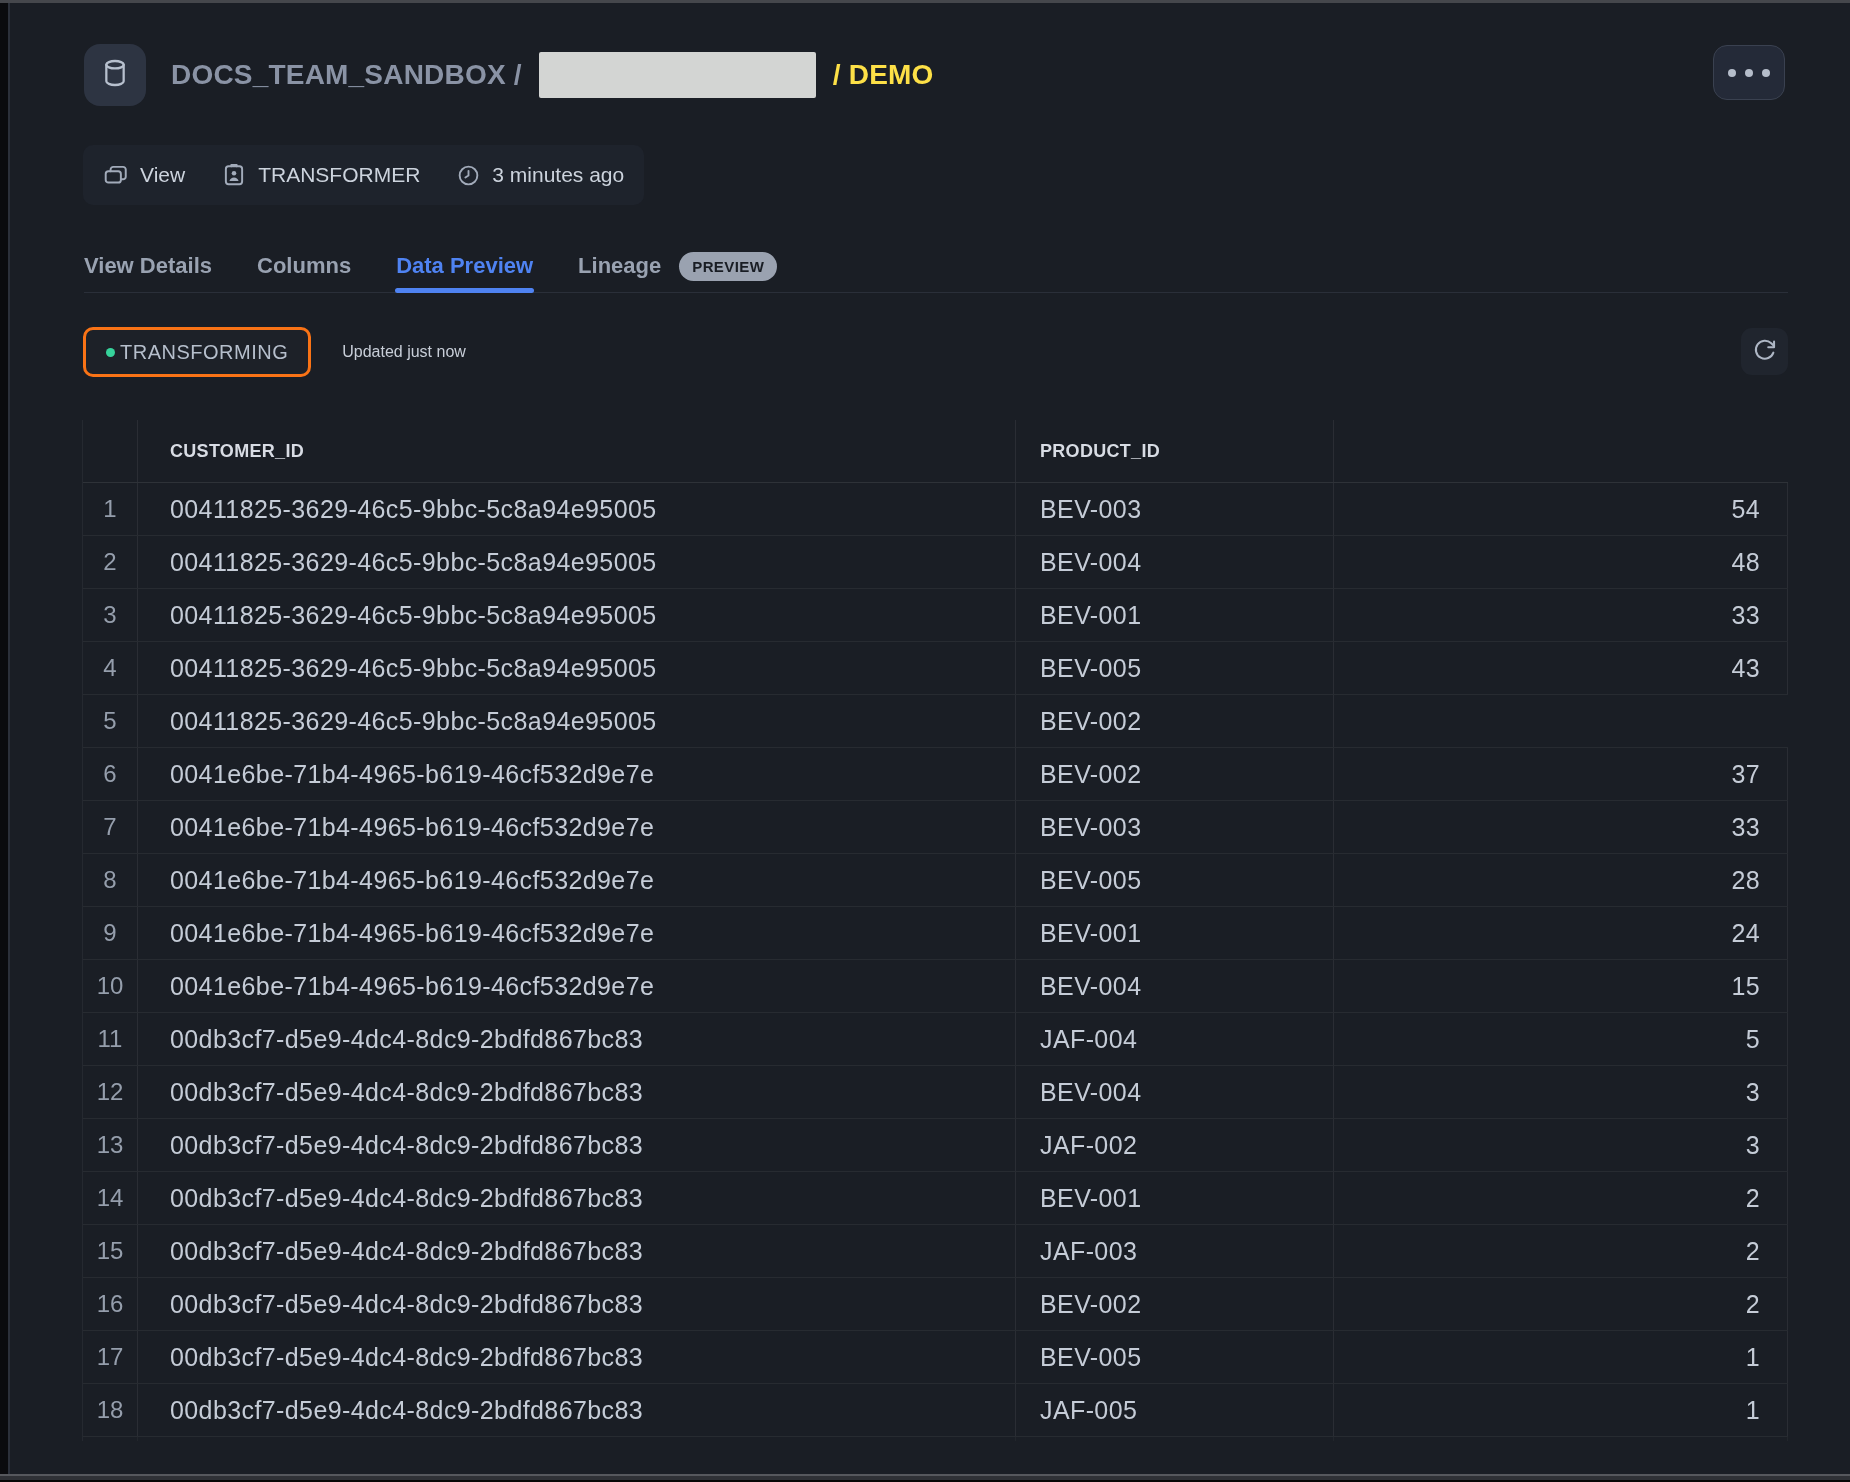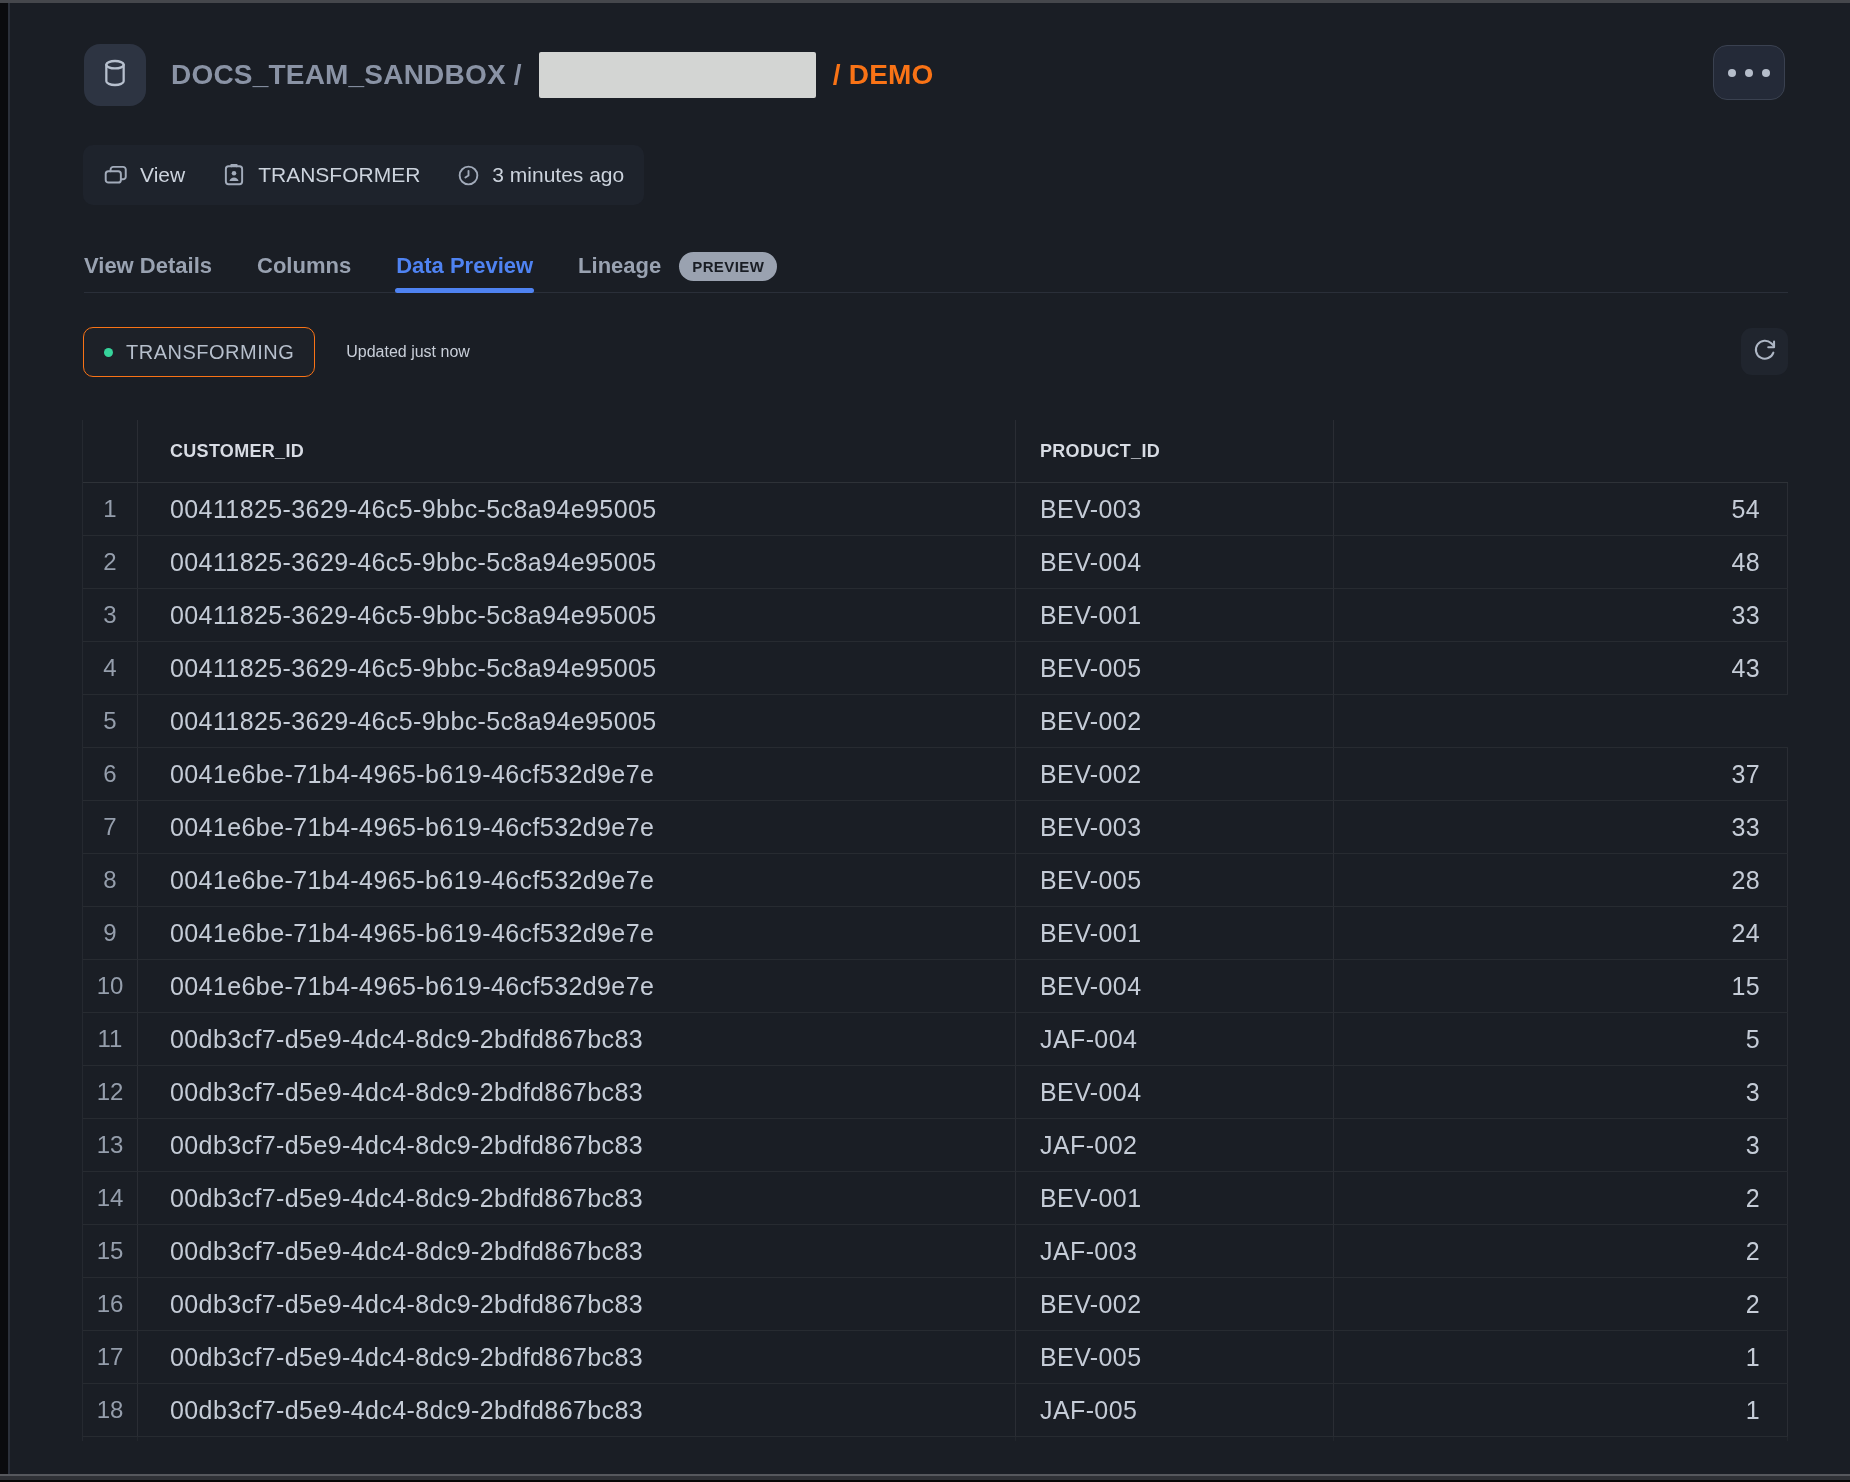--- a/index.html
+++ b/index.html
@@ -12,37 +12,37 @@
   .edge-top{position:absolute;left:0;top:0;width:100%;height:3px;background:#45474c;z-index:9;}
   .edge-left{position:absolute;left:0;top:0;width:10px;height:100%;background:#0a0b0e;border-right:2px solid #2b303a;z-index:8;box-sizing:border-box;}
   .edge-bottom{position:absolute;left:0;bottom:0;width:100%;height:8px;z-index:9;
     background:linear-gradient(to bottom,#56585d 0 2px,#2f3136 2px 6px,#060606 6px 8px);}
   
   .title-row{position:absolute;left:84px;top:44px;right:62px;height:62px;display:flex;align-items:center;}
   .db-btn{width:62px;height:62px;background:#2d3442;border-radius:16px;display:flex;align-items:center;justify-content:center;flex:none;color:#b7c0ce;}
   .title{display:flex;align-items:center;gap:17px;margin:0 0 0 25px;font-size:28px;font-weight:700;letter-spacing:.2px;white-space:nowrap;}
   .t-dim{color:#8a93a5;}
   .redacted{display:inline-block;width:277px;height:46px;background:var(--redact,#d3d5d3);border-radius:2px;}
-  .t-bright{color:#f97316;}
+  .t-bright{color:#fde047;}
   .more-btn{position:absolute;right:3px;top:1px;width:72px;height:55px;background:#242a38;border:1px solid #3a4150;border-radius:14px;display:flex;align-items:center;justify-content:center;cursor:pointer;}
   .dots{display:flex;gap:9px;}
   .dots i{width:8px;height:8px;border-radius:50%;background:#b5bdca;display:inline-block;}
   
   .meta-bar{position:absolute;left:83px;top:145px;height:60px;background:#1e232c;border-radius:10px;display:inline-flex;align-items:center;padding:0 20px;gap:36px;}
   .meta-item{display:flex;align-items:center;gap:11px;color:#ccd3dd;font-size:21px;white-space:nowrap;}
   .micon{display:flex;align-items:center;color:#a2abba;}
   
   .tabs{position:absolute;left:84px;top:240px;right:62px;height:52px;display:flex;align-items:flex-start;gap:45px;border-bottom:1px solid #2a2f39;}
   .tab{position:relative;height:100%;display:flex;align-items:center;gap:18px;font-size:22px;font-weight:600;color:#99a2b1;cursor:pointer;white-space:nowrap;}
   .tab.active{color:var(--accent,#4f83f2);}
   .tab.active::after{content:"";position:absolute;left:-1px;right:-1px;bottom:-1px;height:5px;border-radius:3px;background:var(--accent,#4f83f2);}
   .pill{background:var(--pillbg,#9aa2b0);color:#191d24;font-size:15px;font-weight:700;padding:6px 13px;border-radius:999px;letter-spacing:.4px;}
   
   .status-row{position:absolute;left:83px;top:327px;right:62px;height:50px;display:flex;align-items:center;}
-  .status-badge{display:inline-flex;align-items:center;gap:13px;height:50px;padding:0 20px;border:1px solid #f97316;border-radius:10px;background:rgba(255,255,255,.015);color:#b6bfcc;font-size:20px;letter-spacing:.5px;box-sizing:border-box;}
+  .status-badge{display:inline-flex;align-items:center;gap:5px;height:50px;padding:0 20px;border:3px solid #f97316;border-radius:10px;background:rgba(255,255,255,.015);color:#b6bfcc;font-size:20px;letter-spacing:.5px;box-sizing:border-box;}
   .sdot{width:9px;height:9px;border-radius:50%;background:var(--green,#36d39b);}
   .updated{margin-left:31px;color:#c8ced8;font-size:16px;}
   .refresh-btn{position:absolute;right:0;top:1px;width:47px;height:47px;border-radius:11px;background:#20252e;border:none;display:flex;align-items:center;justify-content:center;cursor:pointer;color:#aeb7c5;}
   
   .table{position:absolute;left:82px;top:420px;width:1705px;height:1021px;overflow:hidden;border-left:1px solid rgba(255,255,255,.05);}
   .trow{display:grid;grid-template-columns:55px 878px 318px 454px;}
   .thead .trow{height:62px;border-bottom:1px solid rgba(255,255,255,.09);}
   .tbody .trow{height:52px;border-bottom:1px solid rgba(255,255,255,.06);}
   .cell{display:flex;align-items:center;border-right:1px solid rgba(255,255,255,.07);overflow:hidden;white-space:nowrap;box-sizing:border-box;}
   .thead .cell{font-weight:700;font-size:18px;color:#d8dce4;letter-spacing:.3px;}

